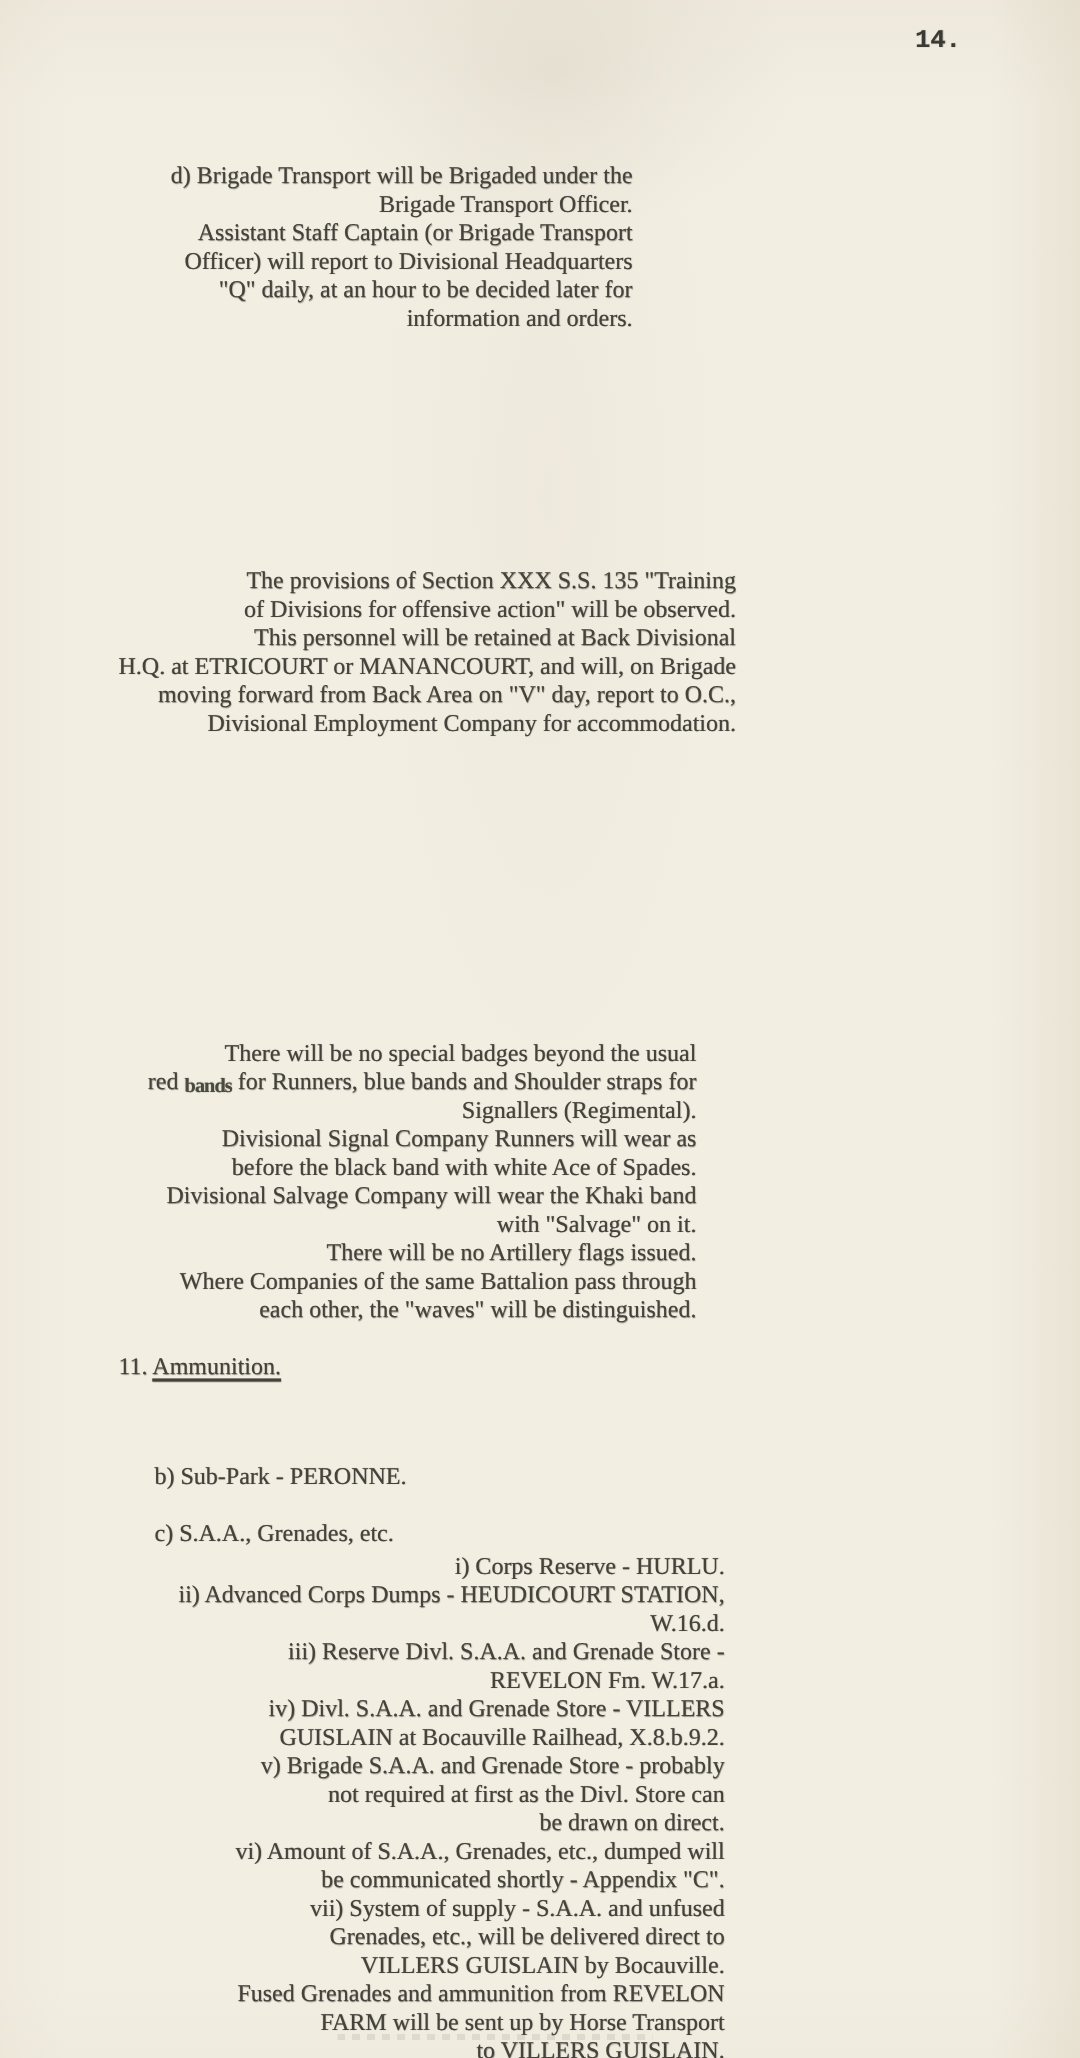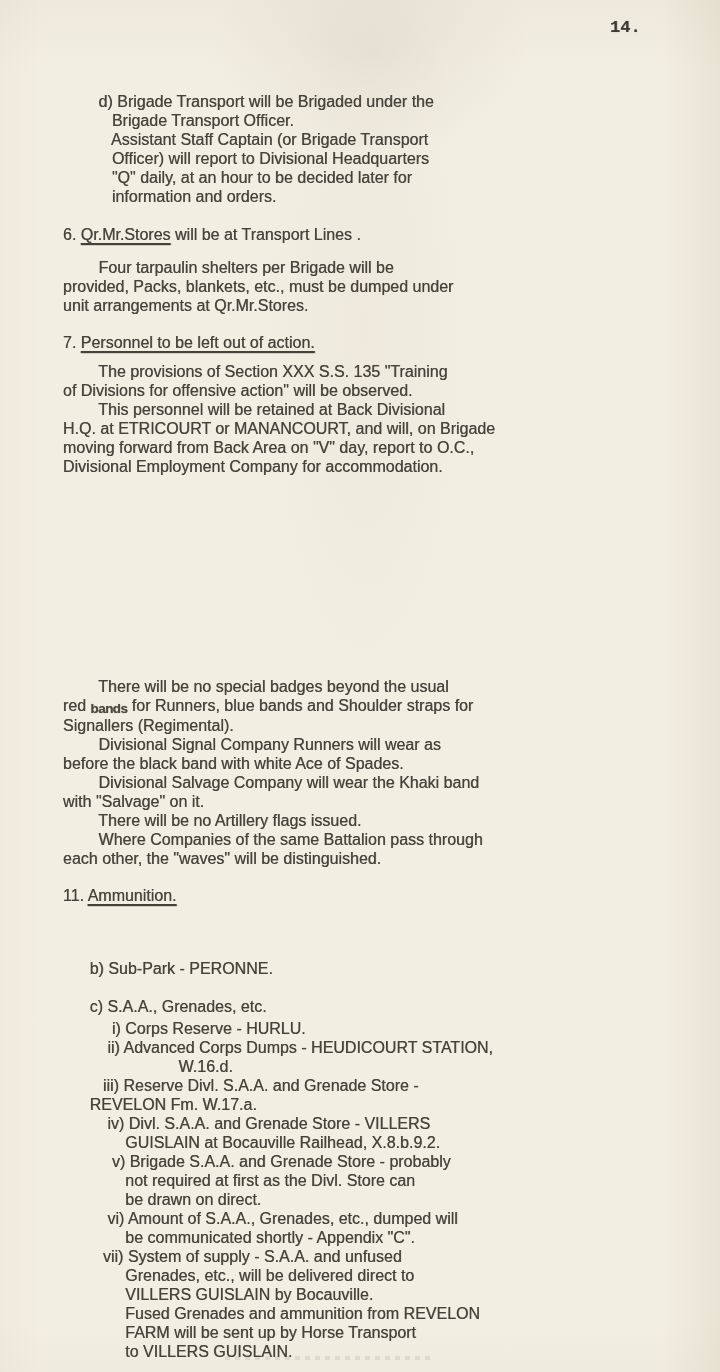--- a/index.html
+++ b/index.html
@@ -32,28 +32,29 @@
     left: 610px;
     top: 18px;
     font-size: 17px;
     font-weight: bold;
     color: #3b3933;
     text-shadow: 0.4px 0.4px 0.7px rgba(59,57,51,0.5);
   }
   pre.blk {
     position: absolute;
     left: 63px;
-    margin: 0;
-    font-family: Liberation Sans, sans-serif;
+    margin: 16px;
+    font-family: Liberation Serif, serif;
     font-size: 16px;
     line-height: 19px;
     white-space: pre;
     color: #45423b;
     text-shadow: 0.35px 0.35px 0.6px rgba(69,66,59,0.55), -0.2px 0 0.4px rgba(69,66,59,0.25);
     letter-spacing: 0px;
+    text-align: right;
   }
   .u {
     text-decoration: underline;
     text-decoration-thickness: 1.7px;
     text-underline-offset: 3px;
   }
   .overtyped {
     display: inline-block;
     font-size: 13.5px;
     letter-spacing: -0.6px;
@@ -81,27 +82,22 @@
 
   <div class="pagenum">14.</div>
 
   <pre class="blk" style="top:92px"><span>        d) Brigade Transport will be Brigaded under the
            Brigade Transport Officer.
            Assistant Staff Captain (or Brigade Transport
            Officer) will report to Divisional Headquarters
            "Q" daily, at an hour to be decided later for
            information and orders.</span></pre>
 
-  <pre class="blk" style="top:225px"><span>6. </span><span class="u">Qr.Mr.Stores</span><span> will be at Transport Lines .</span></pre>
 
-  <pre class="blk" style="top:258px"><span>        Four tarpaulin shelters per Brigade will be
-provided, Packs, blankets, etc., must be dumped under
-unit arrangements at Qr.Mr.Stores.</span></pre>
 
-  <pre class="blk" style="top:333px"><span>7. </span><span class="u">Personnel to be left out of action.</span></pre>
 
   <pre class="blk" style="top:362px"><span>        The provisions of Section XXX S.S. 135 "Training
 of Divisions for offensive action" will be observed.
         This personnel will be retained at Back Divisional
 H.Q. at ETRICOURT or MANANCOURT, and will, on Brigade
 moving forward from Back Area on "V" day, report to O.C.,
 Divisional Employment Company for accommodation.</span></pre>
 
 
 

